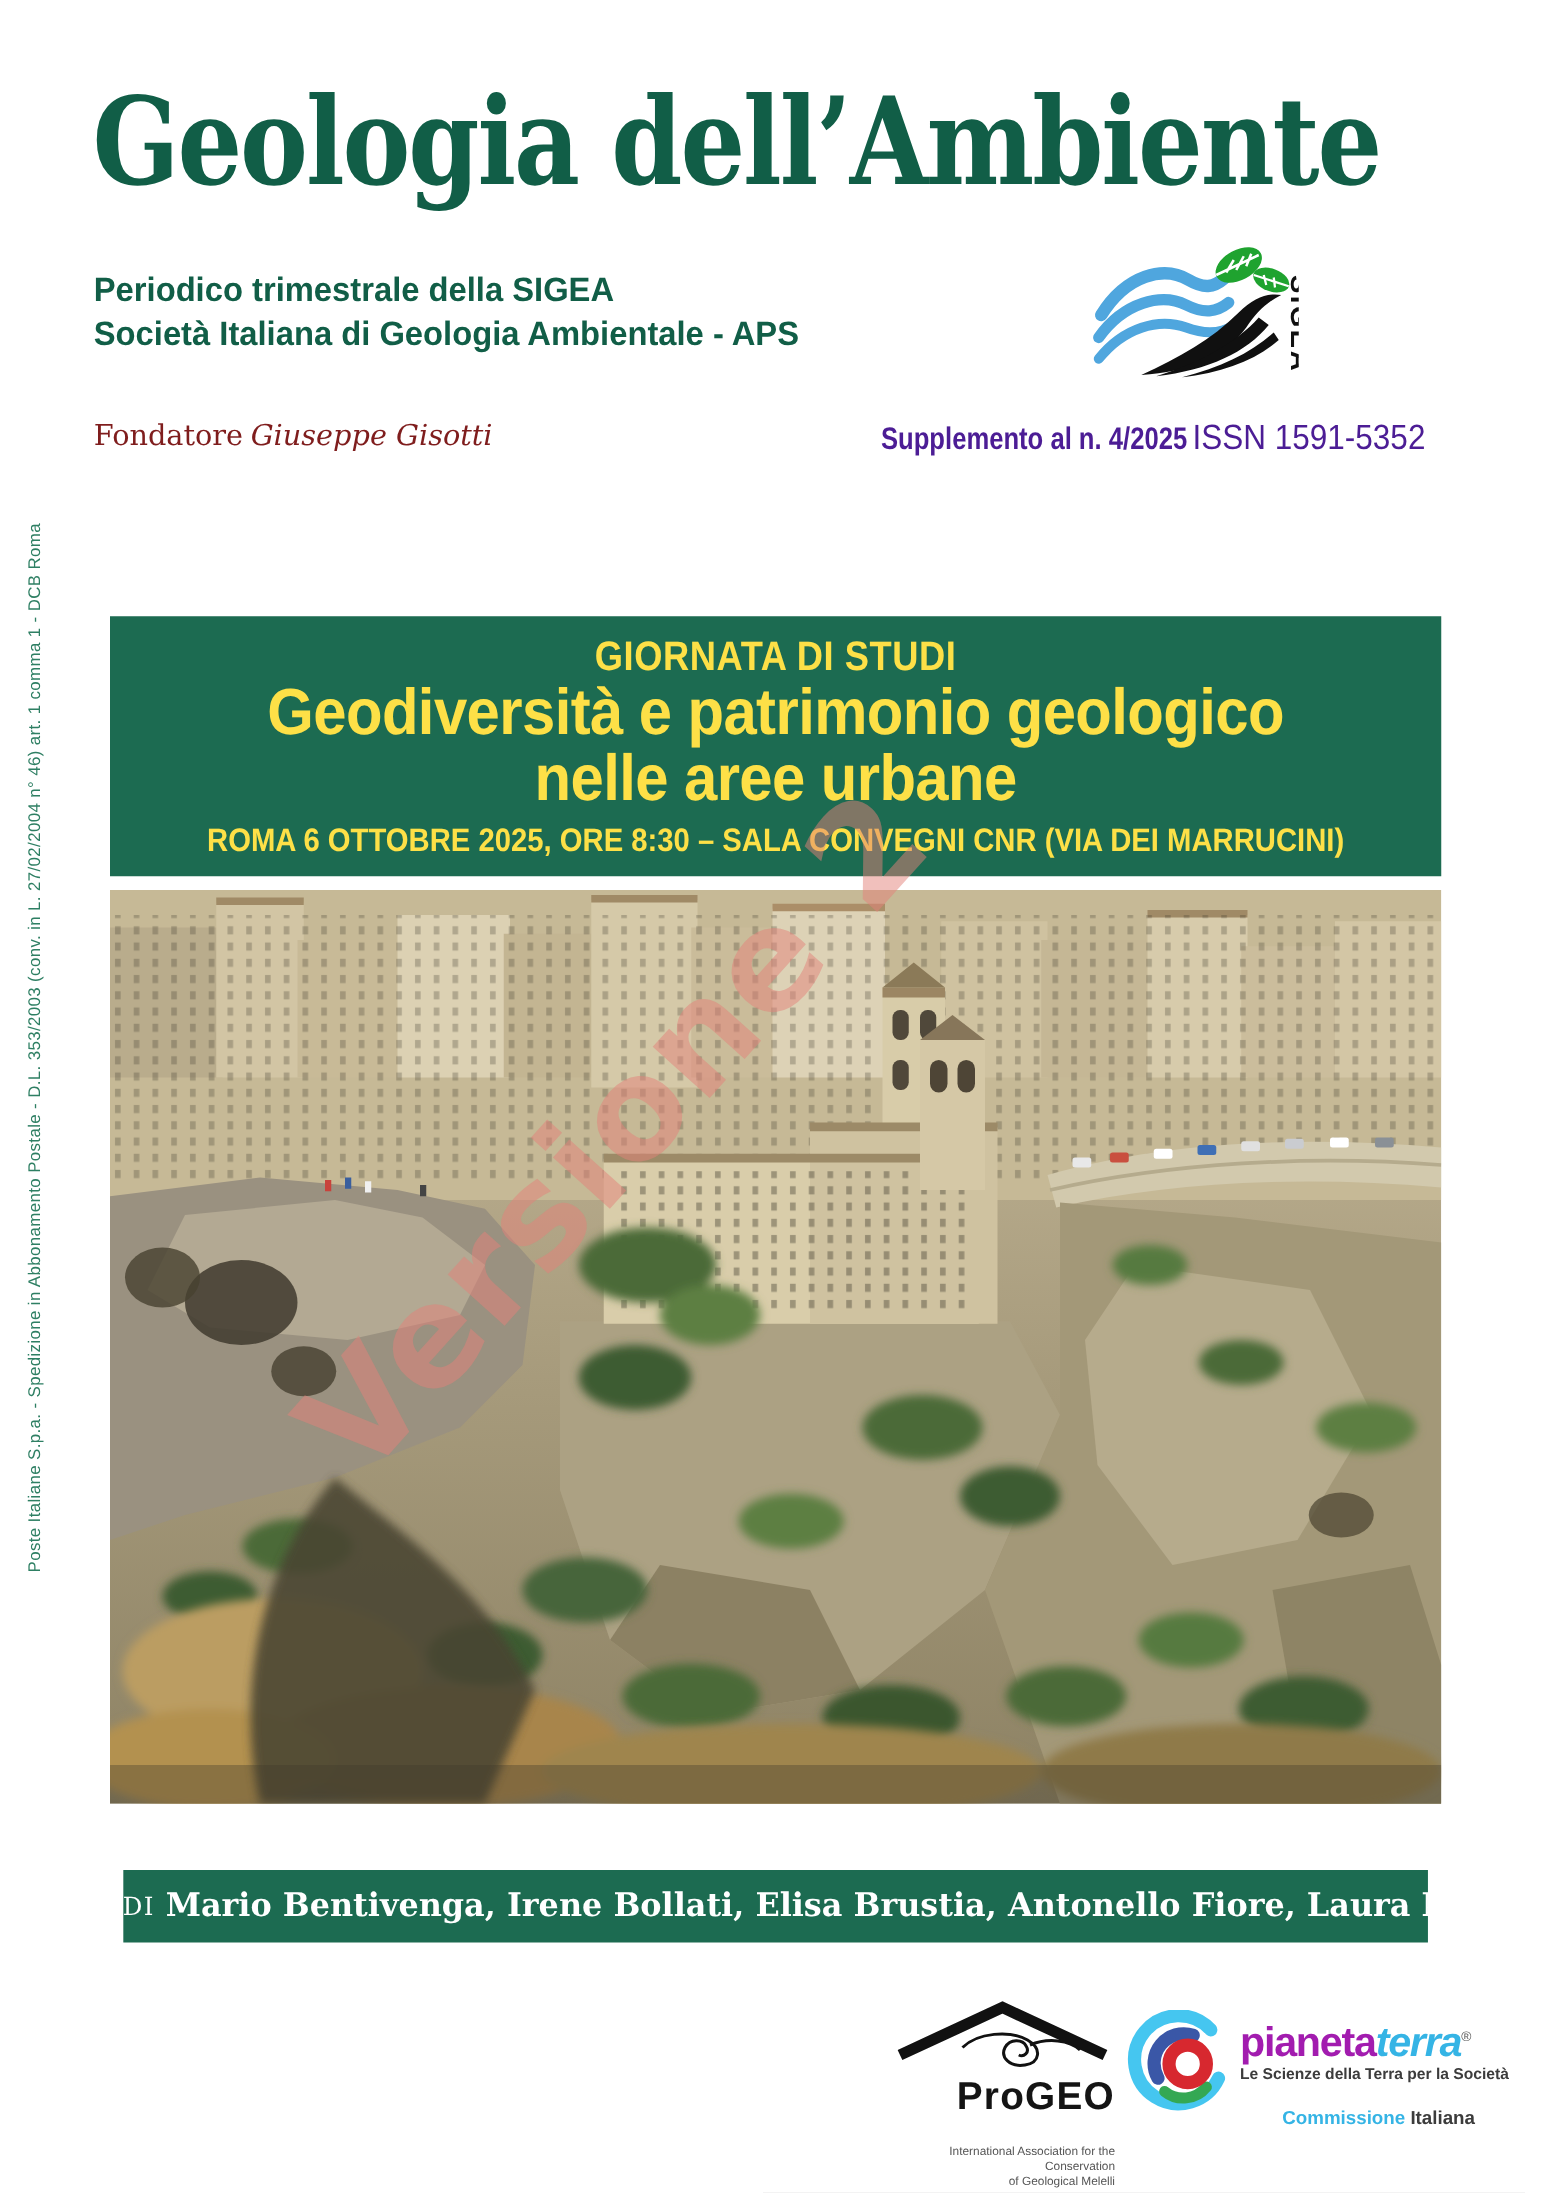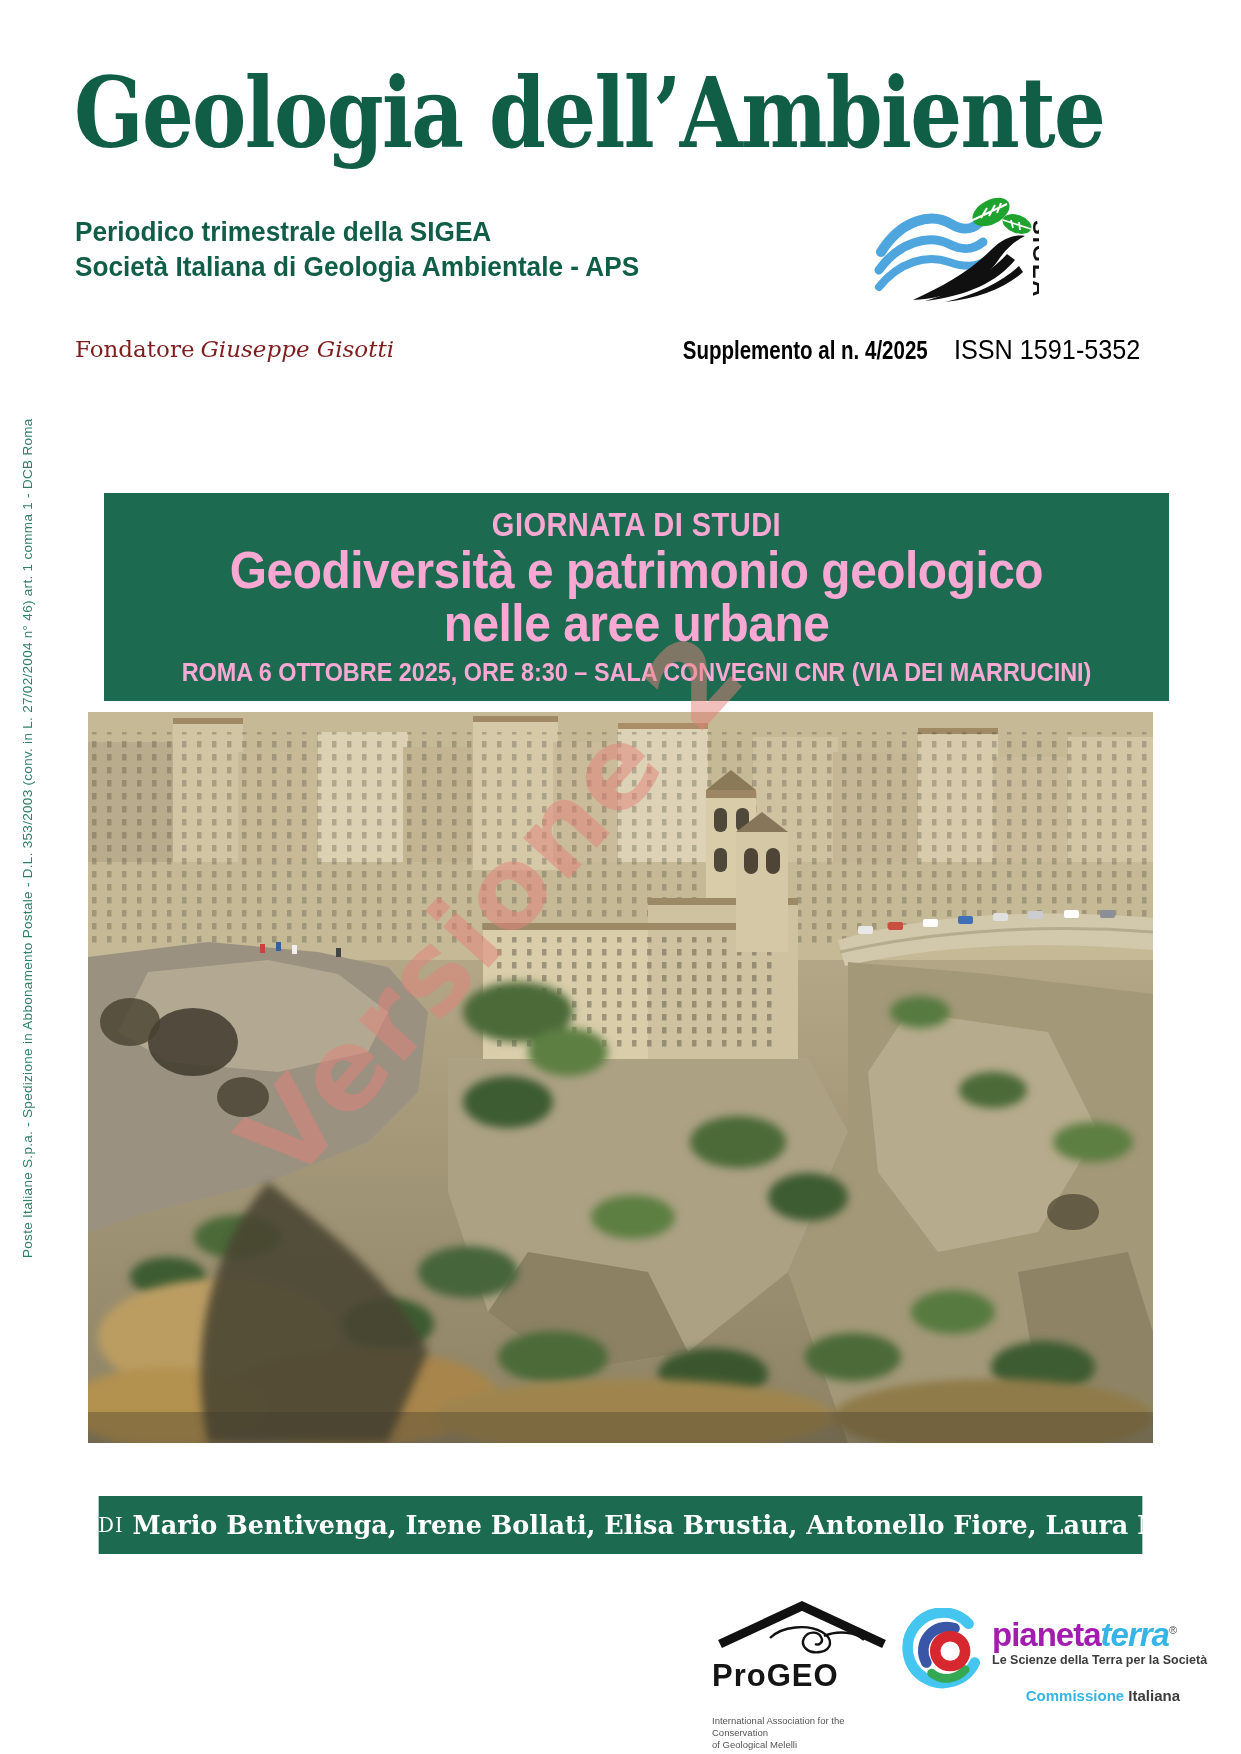--- a/index.html
+++ b/index.html
@@ -27,31 +27,31 @@
     transform:scaleX(.97);transform-origin:left top;
   }
   .founder{
     position:absolute;left:75px;top:336px;
     font-family:"DejaVu Serif","Liberation Serif",serif;
     font-size:23px;color:#7f1d1d;
   }
   .founder .fname{font-style:italic;margin-left:6px;}
   .supplement{
     position:absolute;right:80px;top:334px;white-space:nowrap;
-    color:#000000;display:flex;align-items:baseline;gap:26px;
+    color:#4c1d95;display:flex;align-items:baseline;gap:4px;
   }
   .supplement .supp{
     font-weight:bold;font-size:25px;transform:scaleX(.82);transform-origin:right bottom;
   }
   .supplement .issn{font-size:28px;transform:scaleX(.9);transform-origin:left bottom;}
   .sigea-logo{position:absolute;left:873px;top:190px;width:166px;height:112px;}
   
   .banner{
-    position:absolute;left:104px;top:493px;width:1065px;height:208px;
-    background:#1c6b51;color:#f9a8d4;text-align:center;
+    position:absolute;left:88px;top:493px;width:1065px;height:208px;
+    background:#1c6b51;color:#fde047;text-align:center;
   }
   .banner .kicker{
     margin-top:13px;font-weight:bold;font-size:33px;letter-spacing:.5px;
     transform:scaleX(.88);transform-origin:center;
   }
   .banner .btitle{
     font-weight:bold;font-size:52px;line-height:53px;letter-spacing:-.5px;
     transform:scaleX(.92);transform-origin:center;white-space:nowrap;
   }
   .banner .bdetails{
@@ -76,21 +76,21 @@
   
   .curators{
     position:absolute;left:88px;top:1496px;width:1065px;height:58px;
     background:#1c6b51;color:#fff;display:flex;align-items:center;justify-content:center;
     font-family:"DejaVu Serif","Liberation Serif",serif;white-space:nowrap;
     transform:scaleX(.98);transform-origin:center;
   }
   .curators .prefix{font-size:20px;letter-spacing:1px;margin-right:9px;}
   .curators .names{font-size:26px;font-weight:bold;}
   
-  .progeo{position:absolute;left:712px;top:1596px;width:180px;text-align:left;}
+  .progeo{position:absolute;left:712px;top:1596px;width:180px;text-align:right;}
   .progeo .pg-name{
     font-weight:bold;font-size:31px;color:#141414;letter-spacing:1px;margin-top:-4px;
   }
   .progeo .pg-tag{font-size:9.5px;color:#555;line-height:12px;margin-top:21px;}
   .pianeta{position:absolute;left:900px;top:1606px;width:280px;}
   .pianeta .pt-mark{position:absolute;left:0;top:2px;width:88px;height:88px;}
   .pianeta .pt-text{position:absolute;left:92px;top:8px;width:188px;}
   .pt-line1{font-weight:bold;font-size:33px;line-height:33px;letter-spacing:-1px;white-space:nowrap;}
   .pt-line1 .w1{color:#a21caf;}
   .pt-line1 .w2{color:#35b4e5;font-style:italic;}

